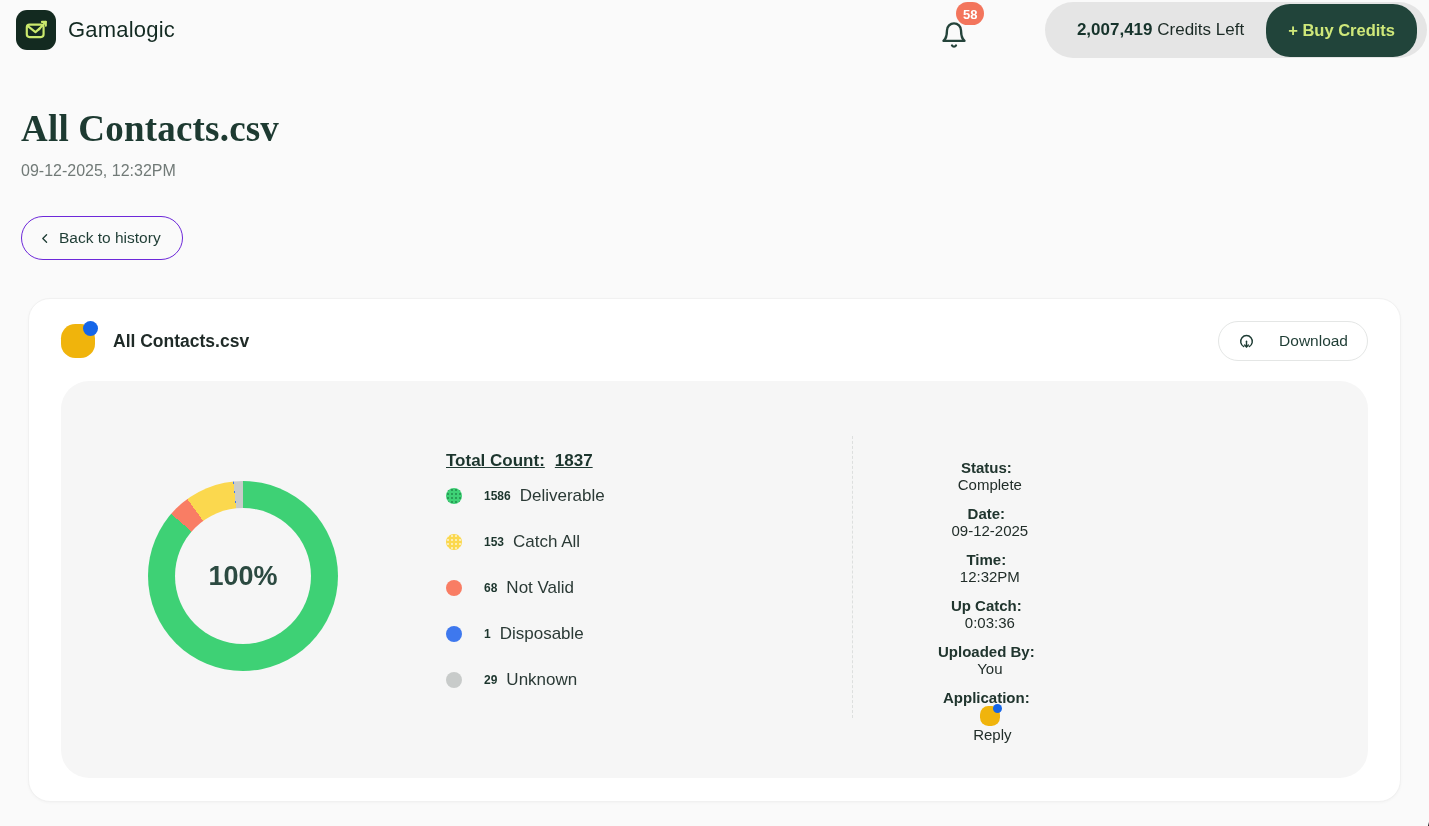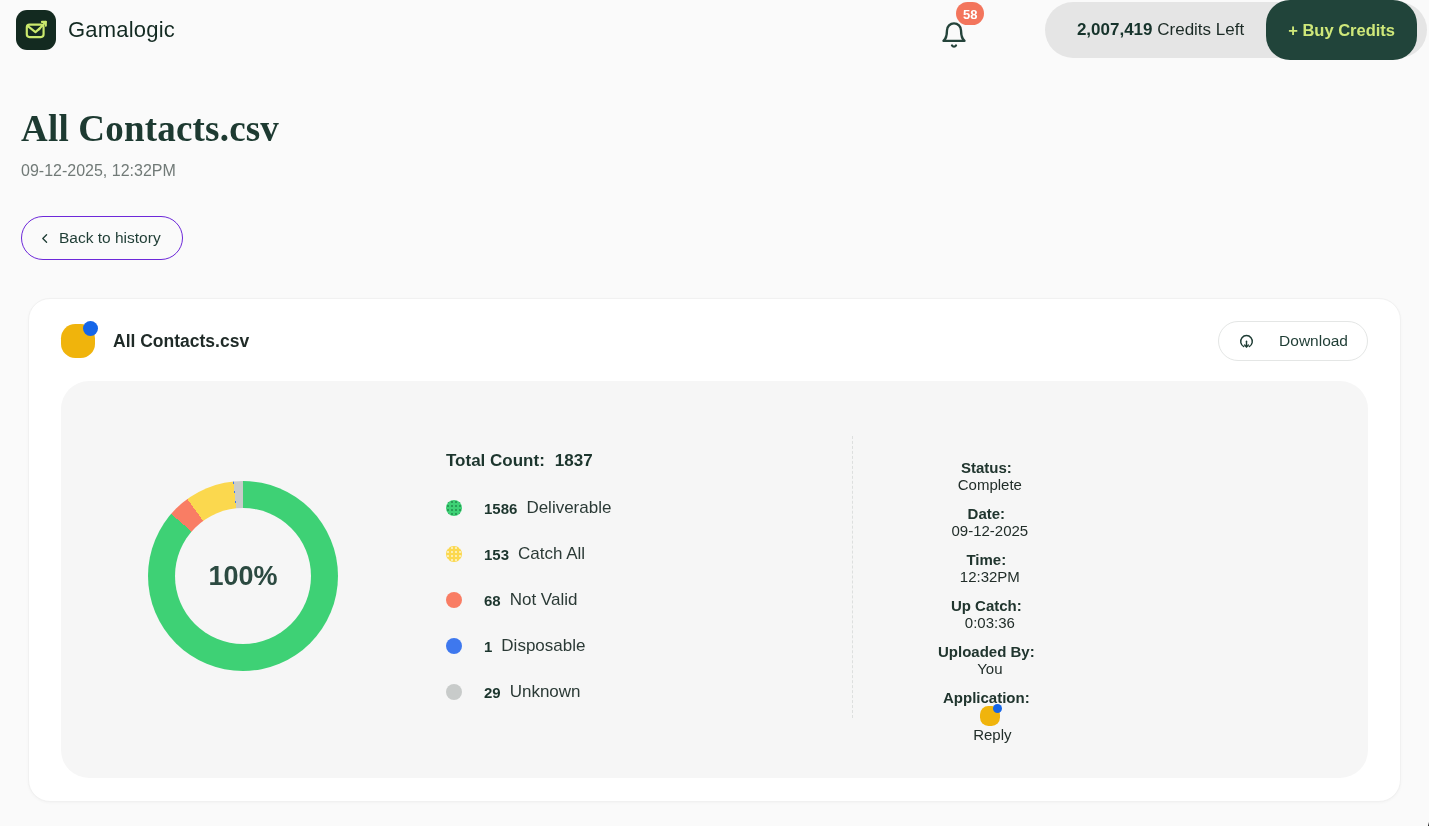--- a/index.html
+++ b/index.html
@@ -52,21 +52,21 @@
     height: 56px;
     background: #e5e5e5;
     border-radius: 28px;
     display: flex; align-items: center;
     padding: 0 10px 0 32px;
     gap: 22px;
   }
   .credits-text { font-size: 17px; color: #1c2b26; white-space: nowrap; }
   .credits-text b { font-weight: 700; color: #16332b; }
   .buy-btn {
-    height: 60px;
+    height: 53px;
     background: #21443a;
     color: #cfe87a;
     border: none;
     border-radius: 24px;
     padding: 0 22px;
     font-size: 16.5px;
     font-weight: 600;
     font-family: inherit;
     cursor: pointer;
     white-space: nowrap;
@@ -169,39 +169,39 @@
     border-radius: 50%;
   }
   .donut-center {
     position: relative;
     font-size: 27px;
     font-weight: 700;
     color: #2c4a41;
   }
 
   .stats { position: absolute; left: 385px; top: 70px; }
-  .total-row { font-size: 17px; line-height: 20px; margin-bottom: 14px; }
+  .total-row { font-size: 17px; line-height: 20px; margin-bottom: 2px; text-decoration: underline; }
   .total-label { font-weight: 700; color: #1c352d; }
   .total-value { font-weight: 700; color: #1c352d; margin-left: 10px; }
   .legend-row { display: flex; align-items: center; height: 46px; }
   .legend-dot {
     width: 16px; height: 16px;
     border-radius: 50%;
     flex-shrink: 0;
     background: #ccc;
   }
   .legend-row:nth-child(2) .legend-dot {
     background-image: radial-gradient(rgba(0,60,30,0.35) 1px, transparent 1.3px);
     background-size: 4px 4px;
   }
   .legend-row:nth-child(3) .legend-dot {
     background-image: radial-gradient(rgba(255,255,255,0.55) 1px, transparent 1.3px);
     background-size: 4px 4px;
   }
-  .legend-count { margin-left: 22px; font-size: 15px; font-weight: 700; color: #1c352d; }
+  .legend-count { margin-left: 22px; font-size: 12px; font-weight: 700; color: #1c352d; }
   .legend-label { margin-left: 9px; font-size: 17px; color: #2b3a36; }
 
   .v-divider {
     position: absolute;
     left: 791px; top: 55px;
     height: 282px;
     border-left: 1px dashed #dddfde;
   }
 
   .details { position: absolute; left: 877px; top: 78px; }

